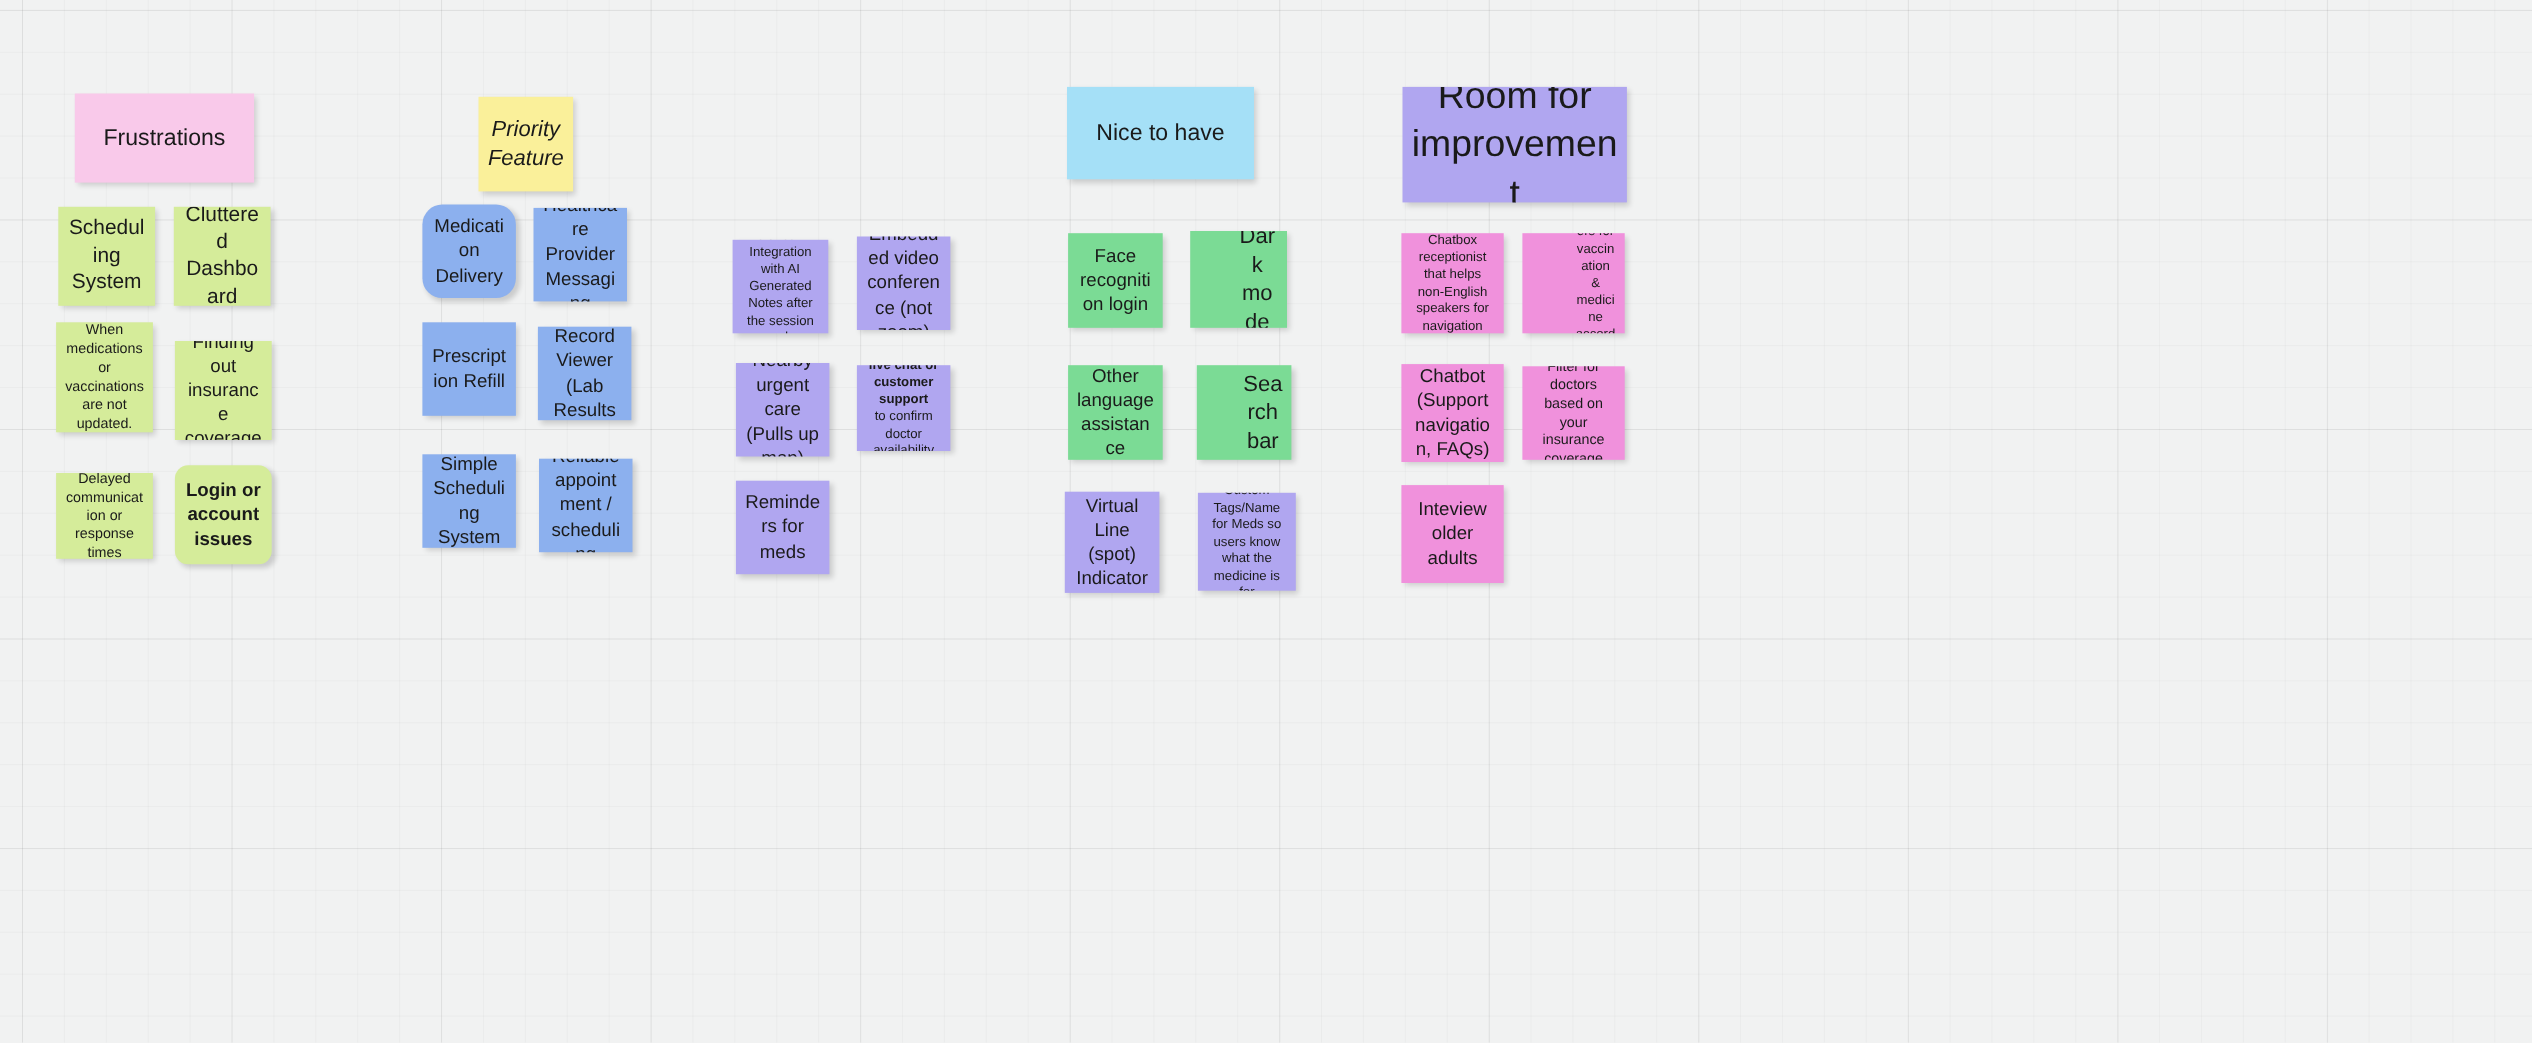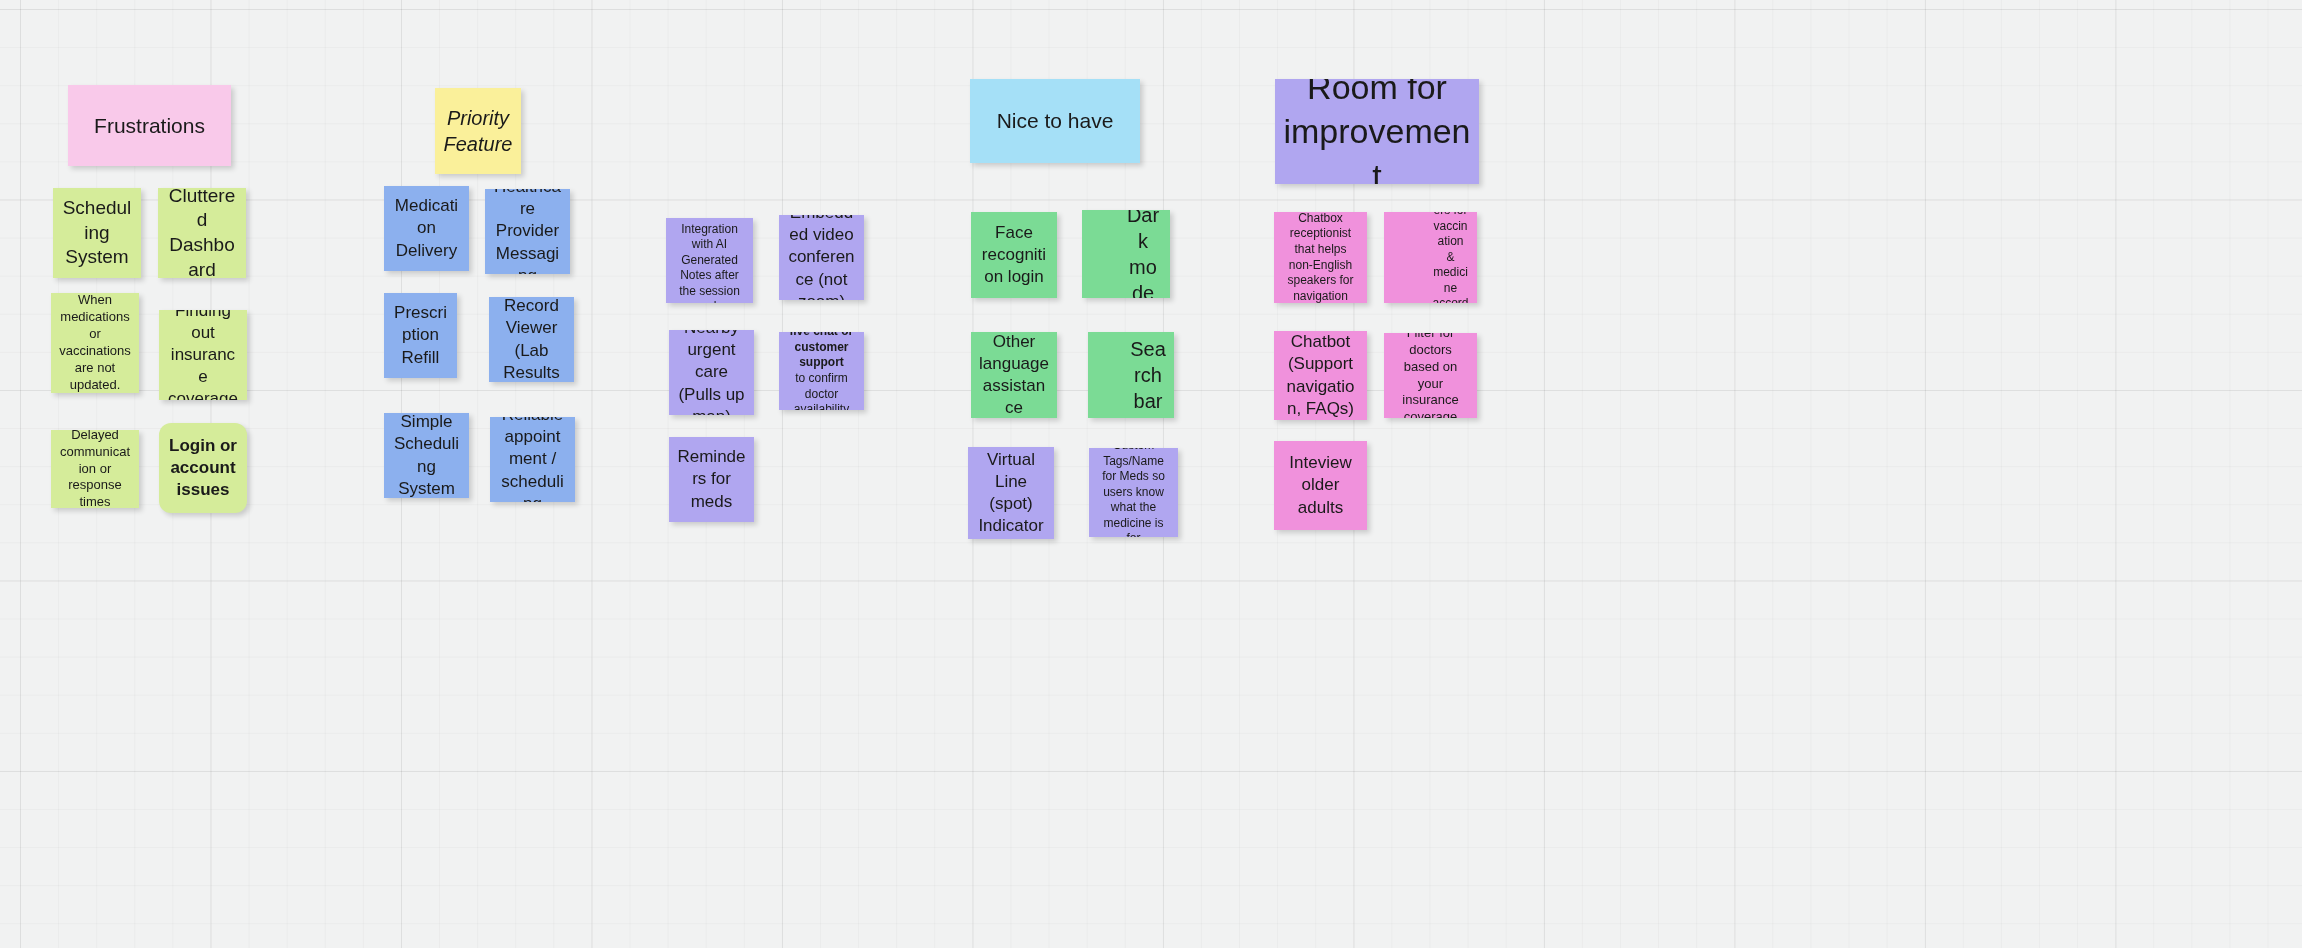--- a/index.html
+++ b/index.html
@@ -78,27 +78,27 @@
     <span>Delayed communication or response times</span>
   </div>
   <div class="note t-md bold" style="left:159px; top:423px; width:88px; height:90px; background:#D5EC9A;border-radius:12px;">
     <span>Login or account issues</span>
   </div>
 
   <div class="note hdr-italic" style="left:435px; top:88px; width:86px; height:86px; background:#FAF09A;">
     <span>Priority Feature</span>
   </div>
 
-  <div class="note t-md" style="left:384px; top:186px; width:85px; height:85px; background:#8CB0EE;">
+  <div class="note t-md" style="left:384px; top:186px; width:85px; height:85px; background:#8CB0EE;border-radius:18px;">
     <span>Medication Delivery</span>
   </div>
   <div class="note t-md" style="left:485px; top:189px; width:85px; height:85px; background:#8CB0EE;">
     <span>Healthcare Provider Messaging</span>
   </div>
-  <div class="note t-md" style="left:384px; top:293px; width:73px; height:85px; background:#8CB0EE;justify-content:center;">
+  <div class="note t-md" style="left:384px; top:293px; width:85px; height:85px; background:#8CB0EE;justify-content:center;">
     <span>Prescription Refill</span>
   </div>
   <div class="note t-md" style="left:489px; top:297px; width:85px; height:85px; background:#8CB0EE;">
     <span>Medical Record Viewer (Lab Results etc)</span>
   </div>
   <div class="note t-md" style="left:384px; top:413px; width:85px; height:85px; background:#8CB0EE;">
     <span>Simple Scheduling System</span>
   </div>
   <div class="note t-md" style="left:490px; top:417px; width:85px; height:85px; background:#8CB0EE;">
     <span>Reliable appointment / scheduling</span>

